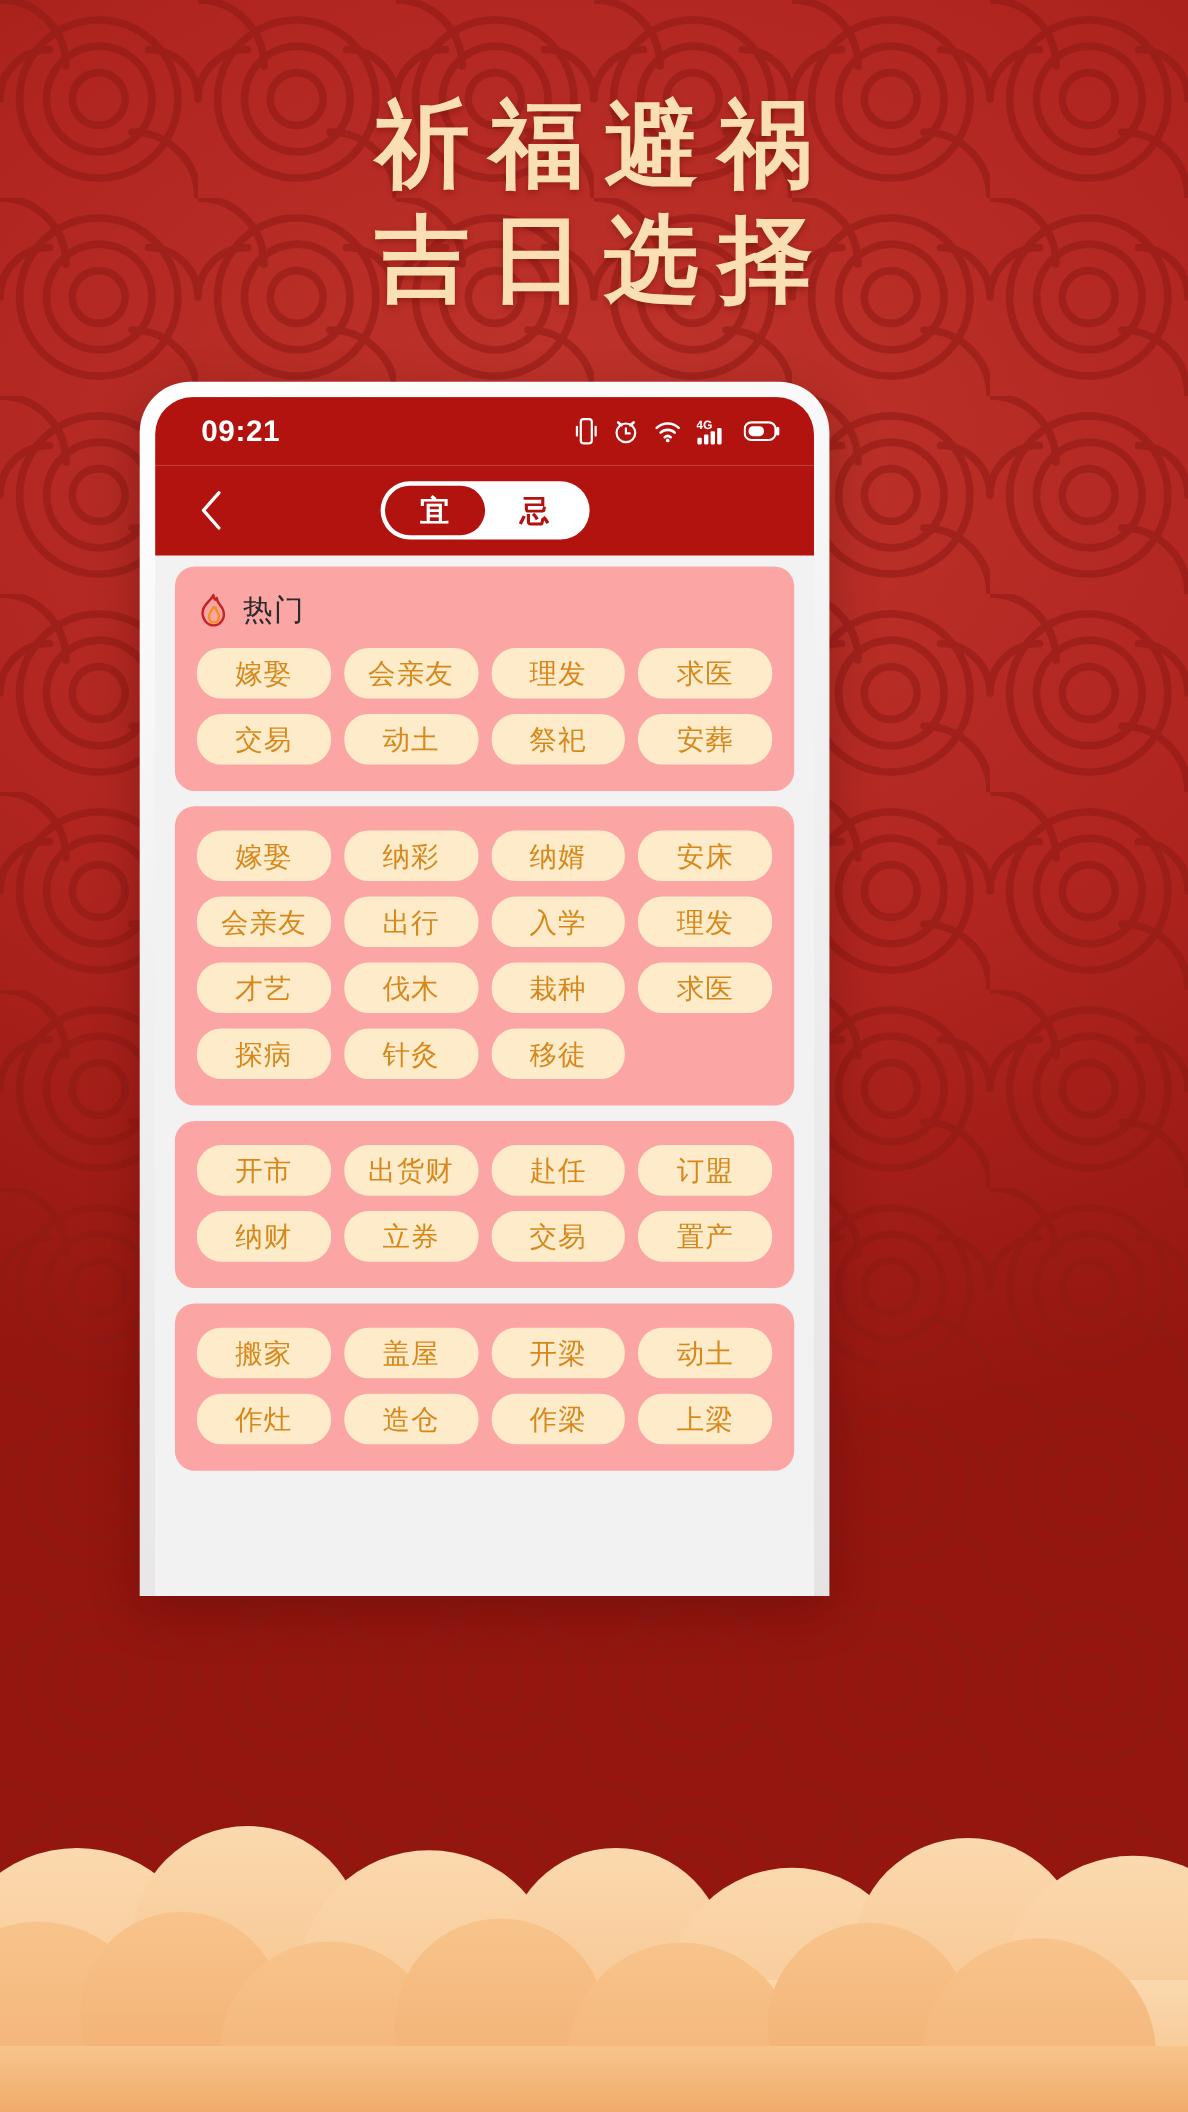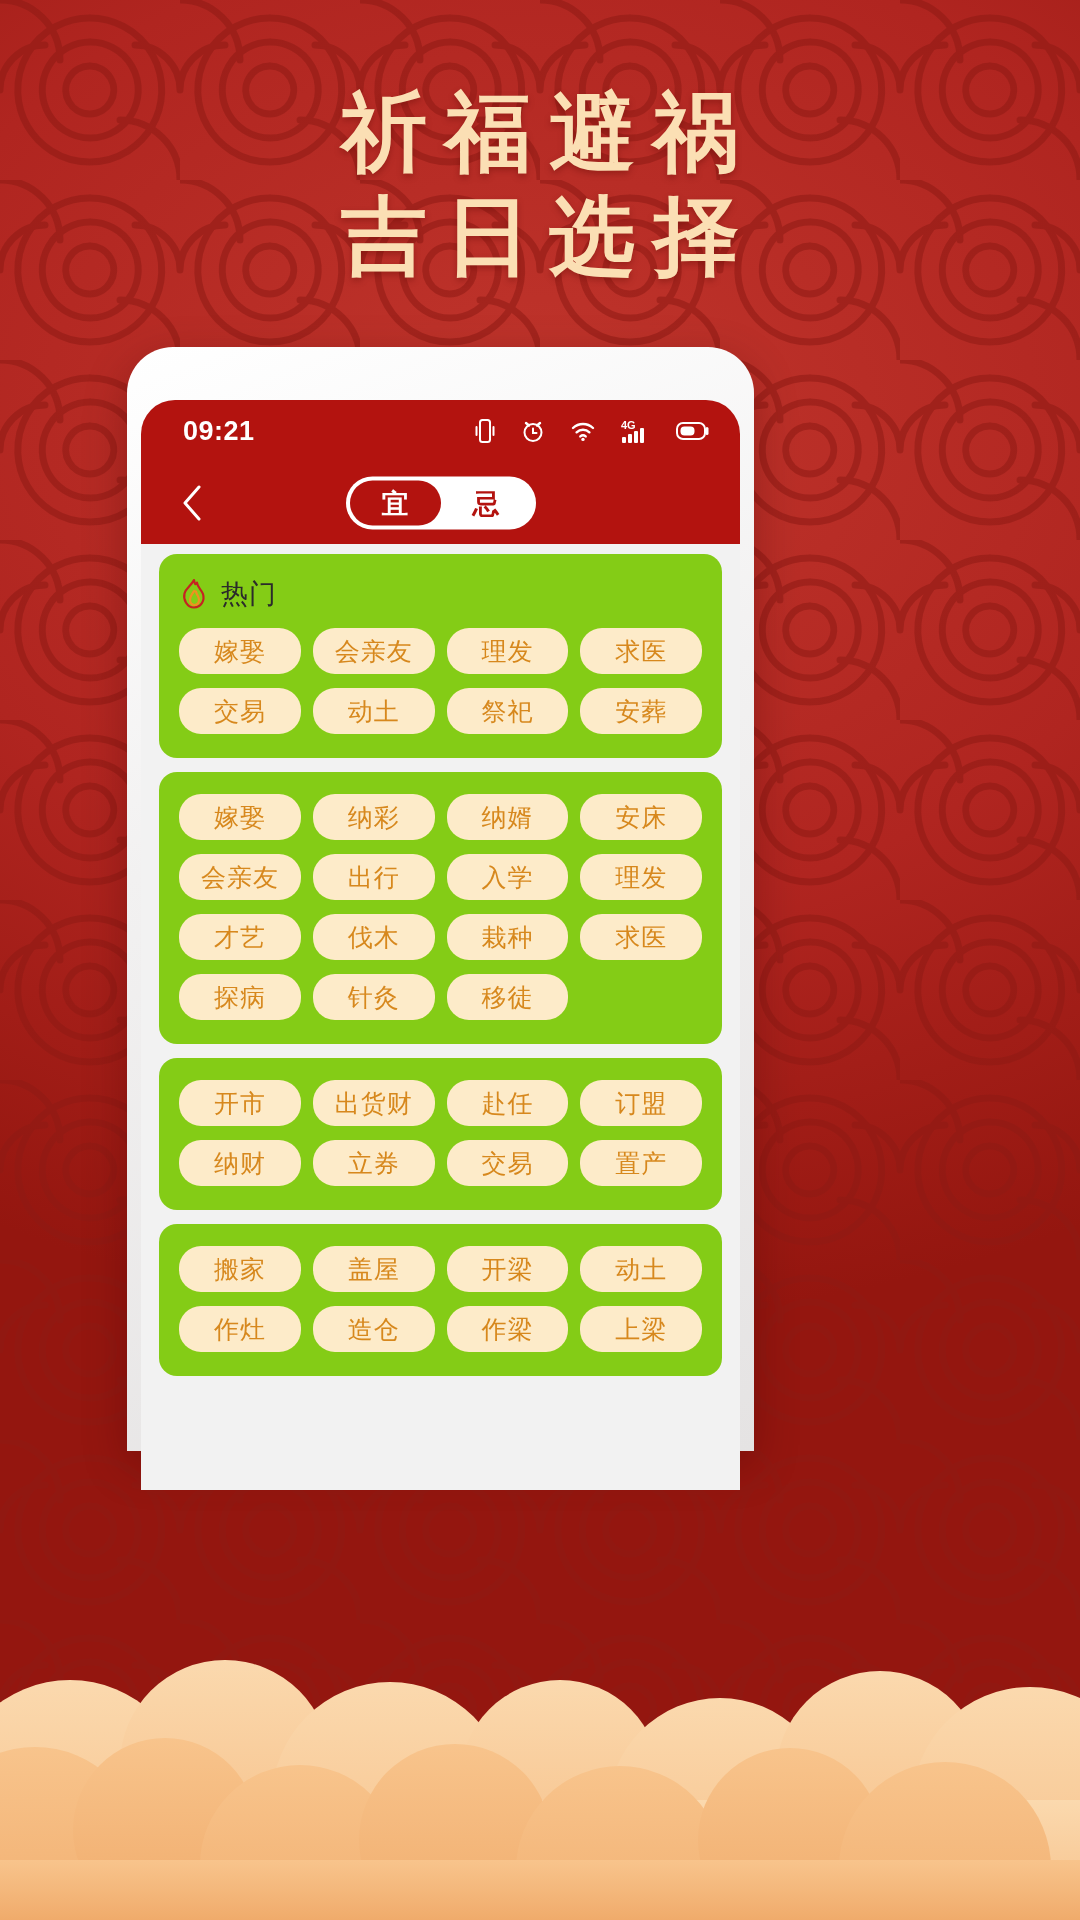--- a/index.html
+++ b/index.html
@@ -45,34 +45,34 @@
     padding:14px 14px 0 14px;
     box-shadow:0 14px 44px rgba(70,5,2,.33);
     z-index:6;
   }
   #screen {
     width:100%; height:100%;
     border-radius:34px 34px 0 0;
     overflow:hidden;
     background:#f2f2f2;
     position:relative;
-    display:flex; flex-direction:column;margin-top:39px;
+    display:flex; flex-direction:column;
   }
 
   
   #statusbar {
     background:#b3130f;
     height:62px;
     display:flex; align-items:center;
     padding:0 30px 0 42px;
     color:#fff;
     flex:none;
   }
   #clock { font-size:27px; font-weight:bold; letter-spacing:.5px; }
-  #status-icons { margin-left:auto; display:flex; align-items:center; gap:25px; }
+  #status-icons { margin-left:auto; display:flex; align-items:center; gap:13px; }
   .sicon { display:block; }
 
   
   #navbar {
     background:#b3130f;
     height:82px;
     flex:none;
     display:flex; align-items:center;
     padding:0 28px;
     position:relative;
@@ -103,21 +103,21 @@
   .seg.active { background:#b3130f; color:#fff; }
 
   
   #content {
     flex:1;
     overflow:hidden;
     padding:10px 18px 0 18px;
     background:#f2f2f2;
   }
   .card {
-    background:#84cc16;
+    background:#fca5a5;
     border-radius:18px;
     padding:22px 20px 24px 20px;
     margin-bottom:14px;
   }
   .card-head {
     display:flex; align-items:center; gap:12px;
     margin-bottom:16px;
   }
   .card-title { font-size:27px; color:#2b2b2b; letter-spacing:1px; }
   .tag-grid {

